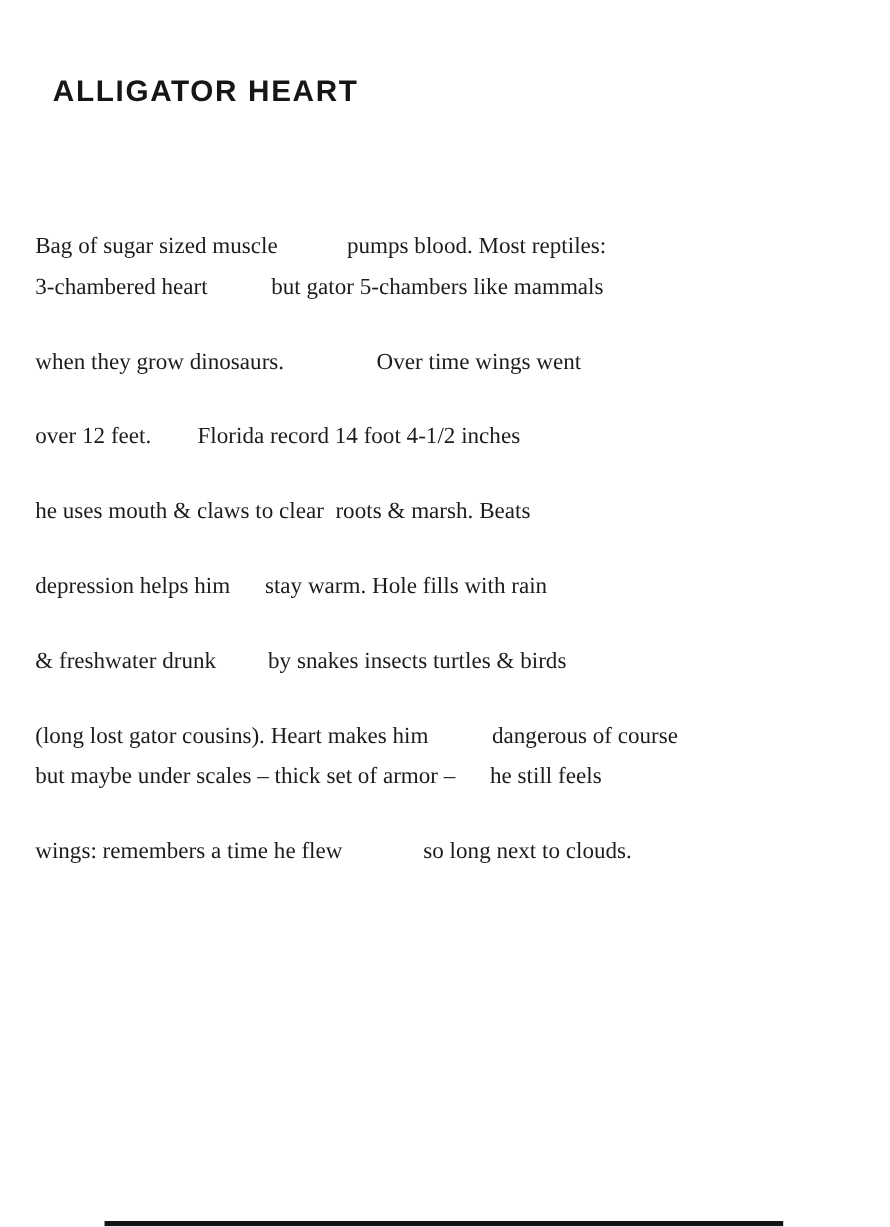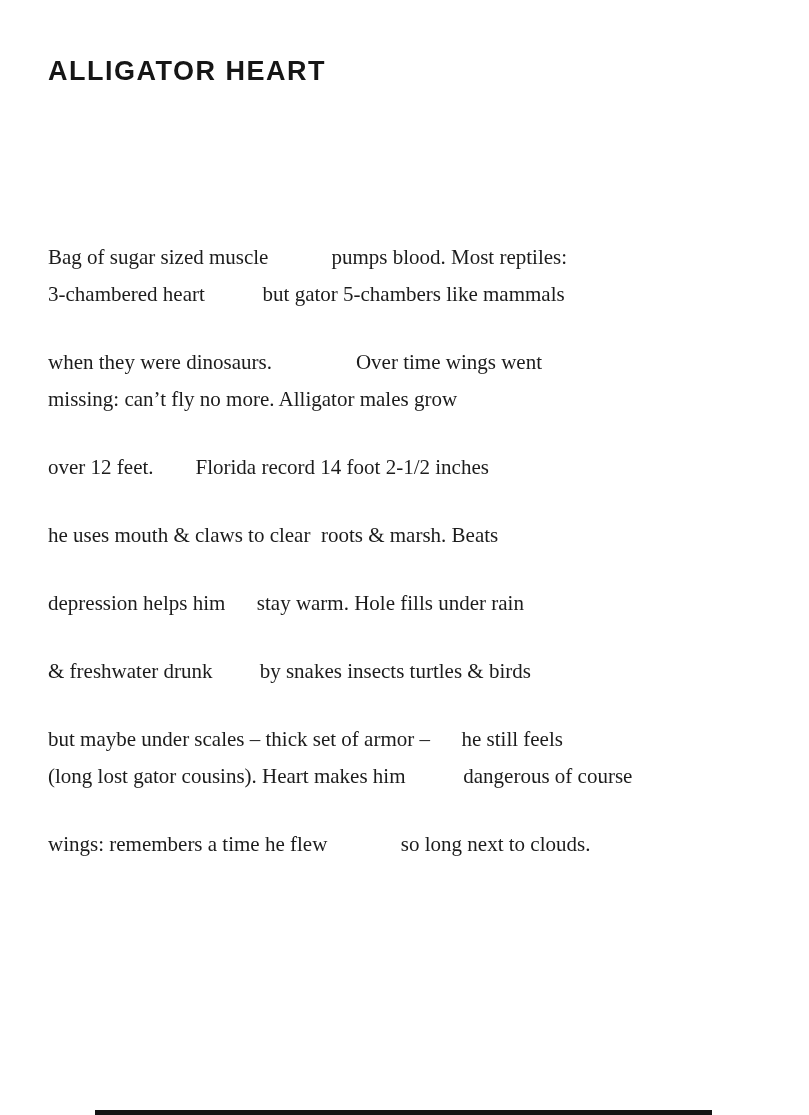--- a/index.html
+++ b/index.html
@@ -11,36 +11,35 @@
     position: relative;
     width: 809px;
     height: 1115px;
     background: #ffffff;
     overflow: hidden;
     font-family: "Liberation Serif", serif;
   }
   .title {
     position: absolute;
     left: 48px;
-    top: 56px;
+    top: 68px;
     margin: 0;
     font-family: "Liberation Sans", sans-serif;
     font-weight: 700;
     font-size: 27px;
     letter-spacing: 1.5px;
     color: #161616;
     white-space: pre;
   }
   .poem {
     position: absolute;
-    left: 48px;
+    left: 32px;
     top: 205px;
     right: 20px;
     color: #1c1c1c;
-    margin-top: 34px;
   }
   .stanza {
     margin: 0 0 31px 0;
   }
   .poem-line {
     font-family: "Liberation Serif", serif;
     font-size: 21px;
     line-height: 37px;
     white-space: pre;
     color: #1c1c1c;
@@ -64,44 +63,43 @@
 
   <div class="poem">
 
     <div class="stanza">
       <div class="poem-line">Bag of sugar sized muscle            pumps blood. Most reptiles:</div>
       <div class="poem-line">3-chambered heart           but gator 5-chambers like mammals</div>
     </div>
 
 
     <div class="stanza">
-      <div class="poem-line">when they were dinosaurs.                Over time wings went</div>
-      <div class="poem-line">missing: can’t fly no more. Alligator males grow</div>
+      <div class="poem-line">when they grow dinosaurs.                Over time wings went</div>
     </div>
 
     <div class="stanza">
-      <div class="poem-line">over 12 feet.        Florida record 14 foot 2-1/2 inches</div>
+      <div class="poem-line">over 12 feet.        Florida record 14 foot 4-1/2 inches</div>
     </div>
 
 
     <div class="stanza">
       <div class="poem-line">he uses mouth &amp; claws to clear  roots &amp; marsh. Beats</div>
     </div>
 
     <div class="stanza">
-      <div class="poem-line">depression helps him      stay warm. Hole fills under rain</div>
+      <div class="poem-line">depression helps him      stay warm. Hole fills with rain</div>
     </div>
 
     <div class="stanza">
       <div class="poem-line">&amp; freshwater drunk         by snakes insects turtles &amp; birds</div>
     </div>
 
     <div class="stanza">
+      <div class="poem-line">(long lost gator cousins). Heart makes him           dangerous of course</div>
       <div class="poem-line">but maybe under scales – thick set of armor –      he still feels</div>
-      <div class="poem-line">(long lost gator cousins). Heart makes him           dangerous of course</div>
     </div>
 
     <div class="stanza">
       <div class="poem-line">wings: remembers a time he flew              so long next to clouds.</div>
     </div>
 
   </div>
 
   <div class="bottom-cutoff-bar"></div>
 

